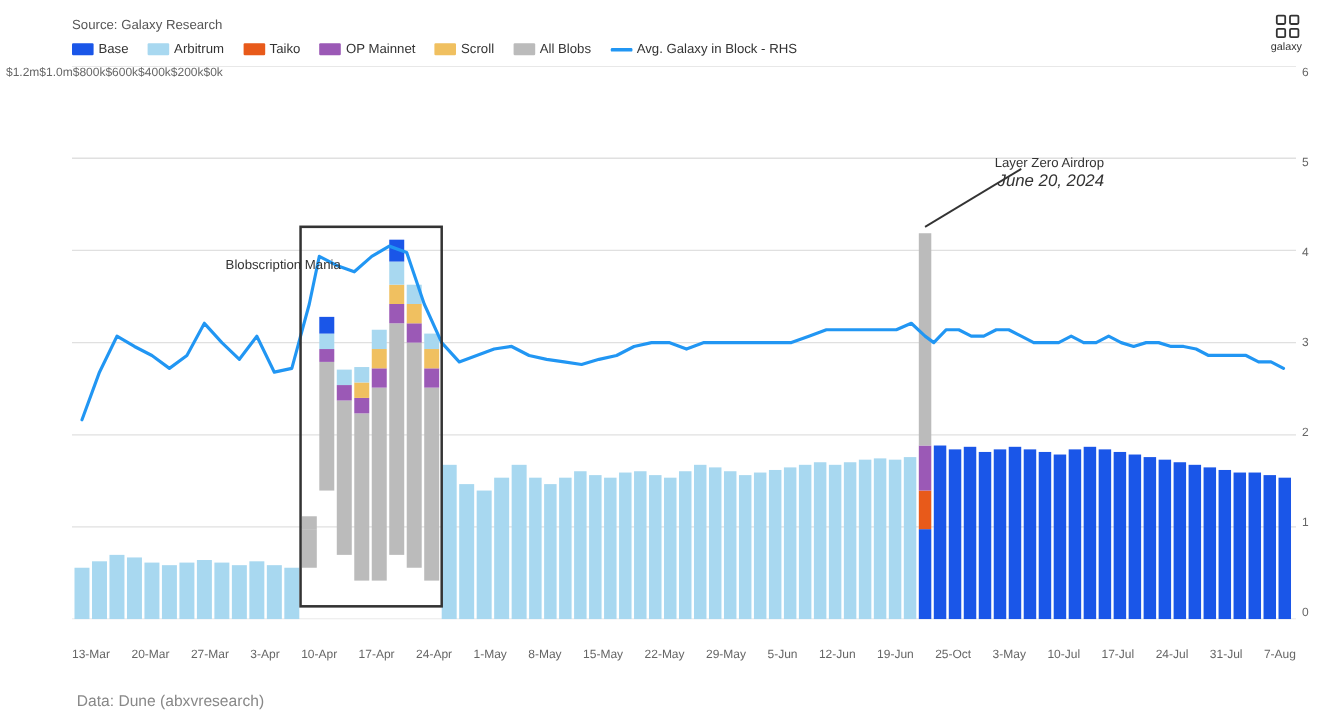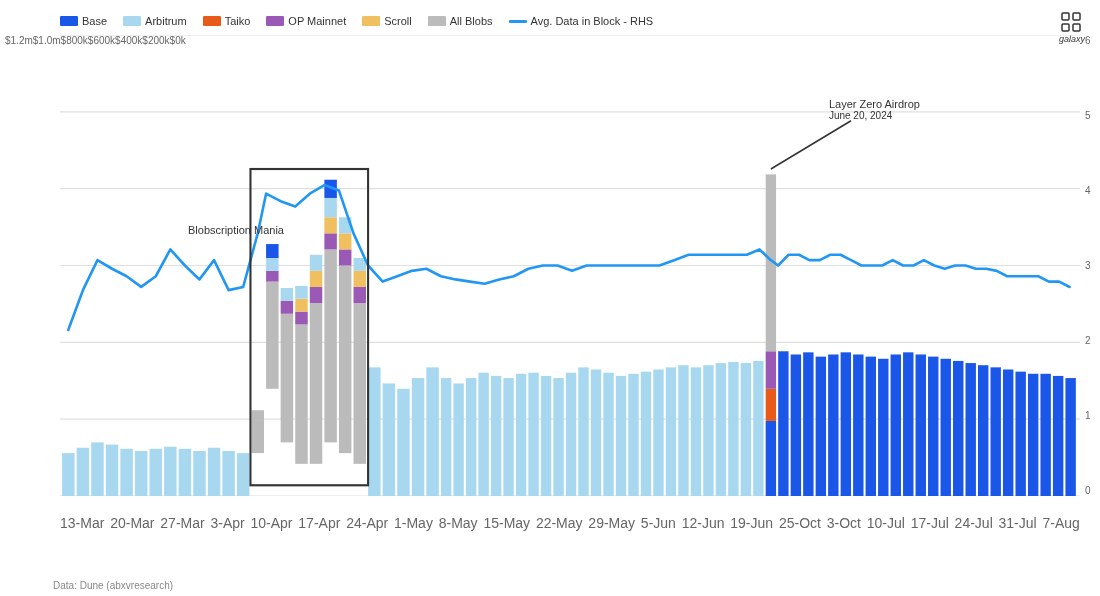--- a/index.html
+++ b/index.html
@@ -83,68 +83,68 @@
       text-align: left;
       width: 30px;
     }
     .x-axis {
       position: absolute;
       bottom: -35px;
       left: 0;
       width: 100%;
       display: flex;
       justify-content: space-between;
-      font-size: 14px;
+      font-size: 10px;
       color: #666;
     }
     .galaxy-logo {
       position: absolute;
       top: 10px;
       right: 15px;
       display: flex;
       flex-direction: column;
-      align-items: flex-start;
+      align-items: flex-end;
       font-size: 9px;
       color: #333;
-      font-style: italic;
     }
     .galaxy-icon {
       width: 24px;
       height: 24px;
     }
     .data-footer {
       position: absolute;
       bottom: 5px;
       right: 20px;
       font-size: 9px;
       color: #888;
     }
     .data-source-left {
       position: absolute;
       bottom: 5px;
-      left: 53px;
-      font-size: 10px;
+      left: 64px;
+      font-size: 13px;
       color: #888;
     }
   </style>
 </head>
 <body>
 
 <div class="chart-container">
 
   <div class="galaxy-logo">
     <svg class="galaxy-icon" viewBox="0 0 24 24" fill="none">
       <rect x="3" y="3" width="7" height="7" rx="1" stroke="#333" stroke-width="1.5" fill="none"></rect>
       <rect x="14" y="3" width="7" height="7" rx="1" stroke="#333" stroke-width="1.5" fill="none"></rect>
       <rect x="3" y="14" width="7" height="7" rx="1" stroke="#333" stroke-width="1.5" fill="none"></rect>
       <rect x="14" y="14" width="7" height="7" rx="1" stroke="#333" stroke-width="1.5" fill="none"></rect>
     </svg>
     <span>galaxy</span>
   </div>
 
+  <div class="source">Source: Galaxy Research</div>
 
   <div class="legend">
     <div class="legend-item">
       <div class="legend-swatch" style="background:#1a56e8;"></div>
       <span>Base</span>
     </div>
     <div class="legend-item">
       <div class="legend-swatch" style="background:#a8d8f0;"></div>
       <span>Arbitrum</span>
     </div>
@@ -159,21 +159,21 @@
     <div class="legend-item">
       <div class="legend-swatch" style="background:#f0c060;"></div>
       <span>Scroll</span>
     </div>
     <div class="legend-item">
       <div class="legend-swatch" style="background:#bbbbbb;"></div>
       <span>All Blobs</span>
     </div>
     <div class="legend-item">
       <div class="legend-line" style="background:#2196F3;"></div>
-      <span>Avg. Data in Block - RHS</span>
+      <span>Avg. Galaxy in Block - RHS</span>
     </div>
   </div>
 
   <div class="chart-area">
     
     
     <div class="y-axis-left">
       <span>$1.2m</span>
       <span>$1.0m</span>
       <span>$800k</span>
@@ -335,47 +335,47 @@
 
       <polyline points="8,275 22,238 36,210 50,218 64,225 78,235 92,225 106,200 120,215 134,228 148,210 162,238 176,235 190,185 198,148 212,155 226,160 240,148 254,140 268,145 282,185 296,215 310,230 324,225 338,220 352,218 366,225 380,228 394,230 408,232 422,228 436,225 450,218 464,215 478,215 492,220 506,215 520,215 534,215 548,215 562,215 576,215 590,210 604,205 618,205 632,205 646,205 660,205 672,200 683,210 690,215 700,205 710,205 720,210 730,210 740,205 750,205 760,210 770,215 780,215 790,215 800,210 810,215 820,215 830,210 840,215 850,218 860,215 870,215 880,218 890,218 900,220 910,225 920,225 930,225 940,225 950,230 960,230 970,235" fill="none" stroke="#2196F3" stroke-width="2.5" stroke-linejoin="round" stroke-linecap="round"></polyline>
 
       <rect x="183" y="125" width="113" height="295" fill="none" stroke="#333" stroke-width="2"></rect>
 
       <line x1="683" y1="125" x2="760" y2="80" stroke="#333" stroke-width="1.5"></line>
       <line x1="683" y1="125" x2="683" y2="125" stroke="#333" stroke-width="1.5"></line>
     </svg>
 
     
-    <div style="position:absolute; top: 160px; left: 128px; font-size:11px; color:#333; font-weight:normal; white-space:nowrap;margin-top:29px;">Blobscription Mania</div>
-
-    
-    <div style="position:absolute; top: 63px; right: 160px; font-size:11px; color:#333; text-align:left; white-space:nowrap;">
+    <div style="position:absolute; top: 160px; left: 128px; font-size:11px; color:#333; font-weight:normal; white-space:nowrap;">Blobscription Mania</div>
+
+    
+    <div style="position:absolute; top: 75px; right: 160px; font-size:11px; color:#333; text-align:right; white-space:nowrap;">
       <div style="font-weight:normal;">Layer Zero Airdrop</div>
-      <div style="font-size:10px;">June 20, 2024</div>
+      <div style="font-style:italic; font-size:14px;">June 20, 2024</div>
     </div>
 
     
     <div class="x-axis">
       <span>13-Mar</span>
       <span>20-Mar</span>
       <span>27-Mar</span>
       <span>3-Apr</span>
       <span>10-Apr</span>
       <span>17-Apr</span>
       <span>24-Apr</span>
       <span>1-May</span>
       <span>8-May</span>
       <span>15-May</span>
       <span>22-May</span>
       <span>29-May</span>
       <span>5-Jun</span>
       <span>12-Jun</span>
       <span>19-Jun</span>
       <span>25-Oct</span>
-      <span>3-Oct</span>
+      <span>3-May</span>
       <span>10-Jul</span>
       <span>17-Jul</span>
       <span>24-Jul</span>
       <span>31-Jul</span>
       <span>7-Aug</span>
     </div>
   </div>
 
   <div class="data-source-left">Data: Dune (abxvresearch)</div>
 </div>

